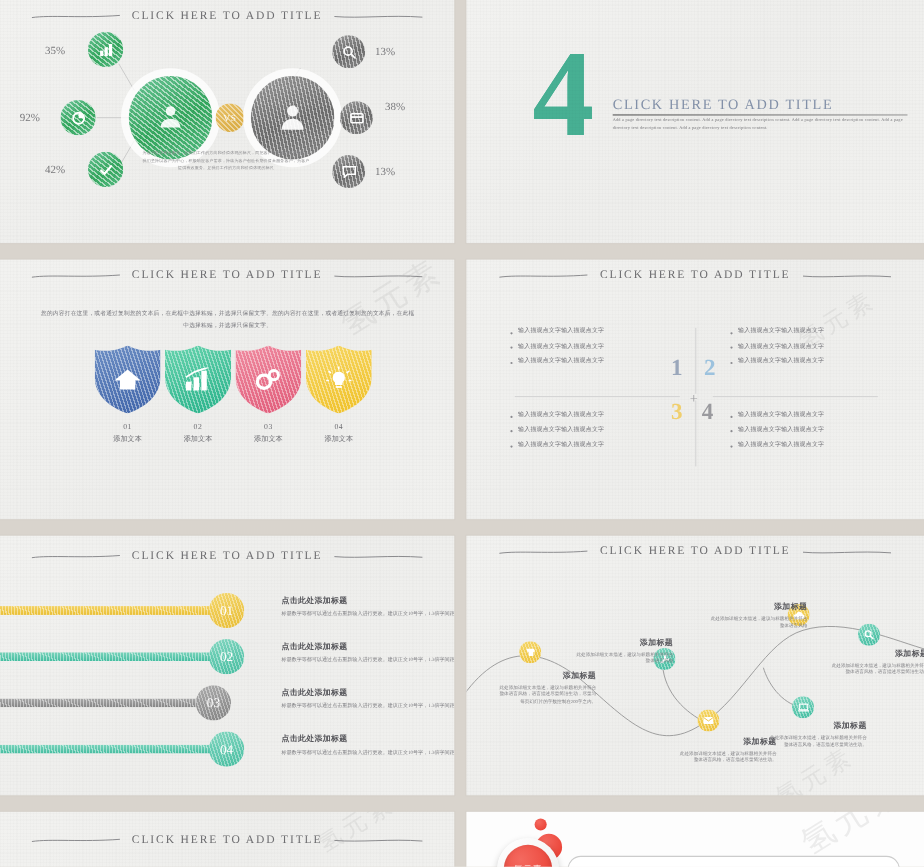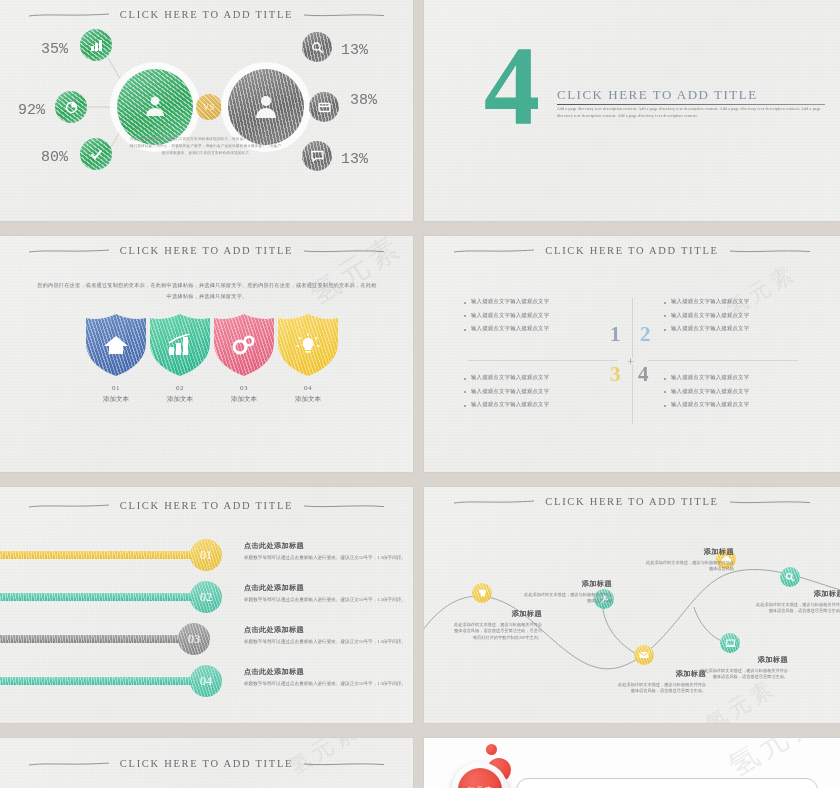--- a/index.html
+++ b/index.html
@@ -58,22 +58,22 @@
       linear-gradient(160deg,#9a9a9a 0%,#6e6e6e 55%,#878787 100%);
   }
   .hatch-y{
     background:
       repeating-linear-gradient(45deg, rgba(255,255,255,.45) 0 1.1px, rgba(255,255,255,0) 1.1px 3.2px),
       linear-gradient(150deg,#e8c168 0%,#d7a93f 100%);
   }
   .circ{position:absolute;border-radius:50%;display:flex;align-items:center;justify-content:center;}
   .halo{position:absolute;border-radius:50%;box-shadow:0 0 0 7px rgba(255,255,255,.78);}
   .pct{
-    position:absolute;font-size:15px;color:#77777a;
-    font-family:Liberation Mono, monospace;
+    position:absolute;font-size:10px;color:#77777a;
+    font-family:Liberation Serif, serif;
   }
   .s1 .body{
     position:absolute;left:128px;top:136px;width:155px;
     font-size:3.6px;line-height:7px;color:#8a8a8d;text-align:center;
     letter-spacing:.2px;
   }
   .conn{position:absolute;stroke:#c7c7c7;fill:none;stroke-width:.8;}
 
   
   .s2 .big4{
@@ -156,21 +156,21 @@
     font-size:12px;color:#fff;opacity:.95;font-family:"Liberation Serif",serif;}
   .kn-y{background:
       repeating-linear-gradient(72deg, rgba(255,255,255,.4) 0 1px, rgba(255,255,255,0) 1px 2.8px),
       linear-gradient(160deg,#f5d76a 0%,#e8bb2c 100%);}
   .kn-t{background:
       repeating-linear-gradient(72deg, rgba(255,255,255,.4) 0 1px, rgba(255,255,255,0) 1px 2.8px),
       linear-gradient(160deg,#7fd6bf 0%,#3fbb9d 100%);}
   .kn-k{background:
       repeating-linear-gradient(72deg, rgba(255,255,255,.4) 0 1px, rgba(255,255,255,0) 1px 2.8px),
       linear-gradient(160deg,#aaaaaa 0%,#7e7e7e 100%);}
-  .s5 .txt{position:absolute;left:244px;width:165px;}
+  .s5 .txt{position:absolute;left:256px;width:165px;}
   .s5 .txt .h{font-size:7.2px;font-weight:700;color:#55555a;letter-spacing:.3px;}
   .s5 .txt .p{font-size:4.6px;line-height:7px;color:#7c7c80;margin-top:3px;}
 
   
   .s6 .node{position:absolute;width:20px;height:20px;border-radius:50%;
     display:flex;align-items:center;justify-content:center;}
   .nd-y{background:
       repeating-linear-gradient(70deg, rgba(255,255,255,.4) 0 1px, rgba(255,255,255,0) 1px 2.6px),
       linear-gradient(160deg,#f5d76a,#ecc13a);}
   .nd-t{background:
@@ -256,21 +256,21 @@
           </svg>
       </div>
       <div class="circ hatch-g" style="left:80px;top:138px;width:32px;height:32px;">
         <svg width="13" height="13" viewBox="0 0 13 13">
             <path d="M2 7 L5 10 L11 3" stroke="#fff" stroke-width="2" fill="none" stroke-linecap="round"></path>
           </svg>
       </div>
 
       <div class="pct" style="left:41px;top:41px;">35%</div>
       <div class="pct" style="left:18px;top:102px;">92%</div>
-      <div class="pct" style="left:41px;top:149px;">80%</div>
+      <div class="pct" style="left:41px;top:149px;">42%</div>
 
       <div class="circ hatch-y" style="left:196px;top:94px;width:26px;height:26px;">
         <span style="color:#fff;font-size:8.5px;letter-spacing:.6px;opacity:.92">VS</span>
       </div>
 
       <div class="halo" style="left:228px;top:69px;width:76px;height:76px;"></div>
       <div class="circ hatch-k" style="left:228px;top:69px;width:76px;height:76px;">
         <svg width="28" height="28" viewBox="0 0 28 28">
           <circle cx="14" cy="8" r="5" fill="#fff" opacity=".92"></circle>
           <path d="M4 25c0-6 4.8-10 10-10s10 4 10 10z" fill="#fff" opacity=".92"></path>

